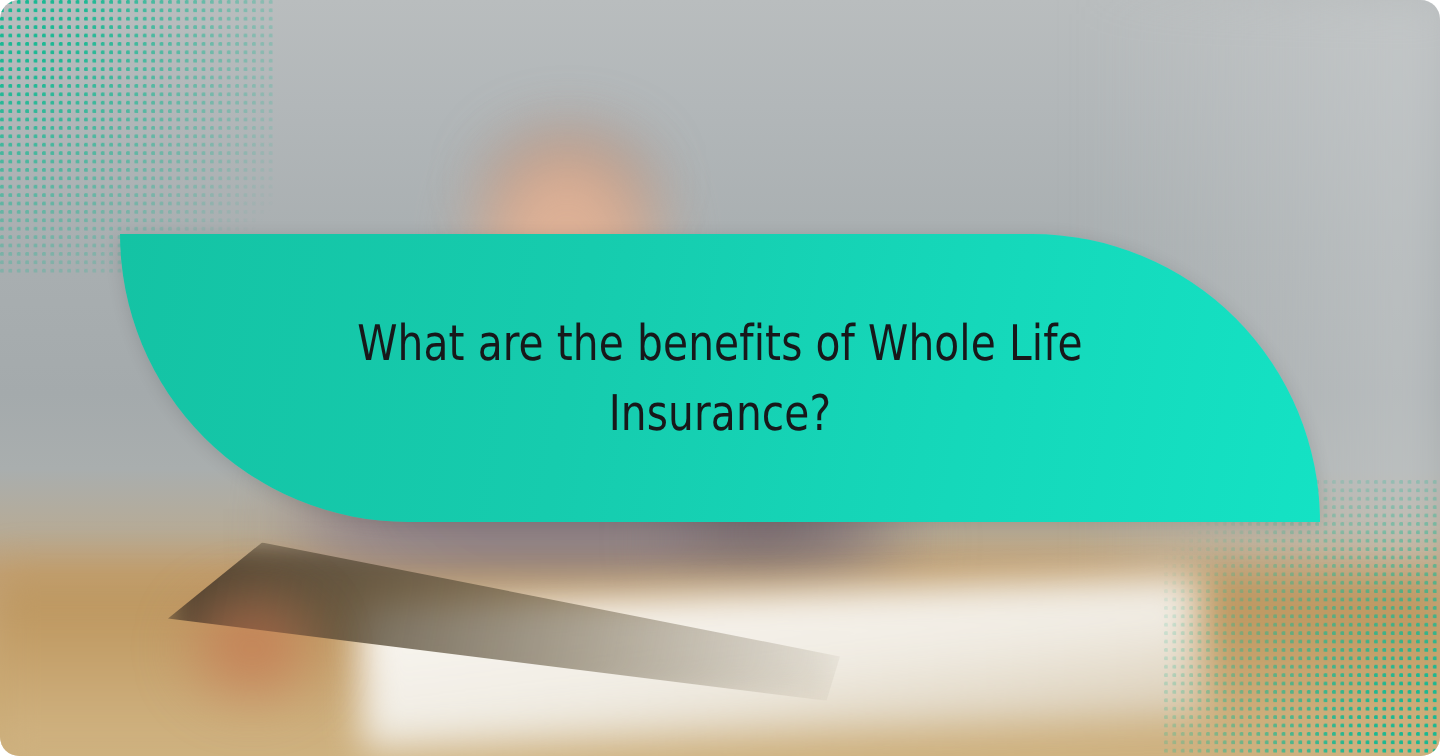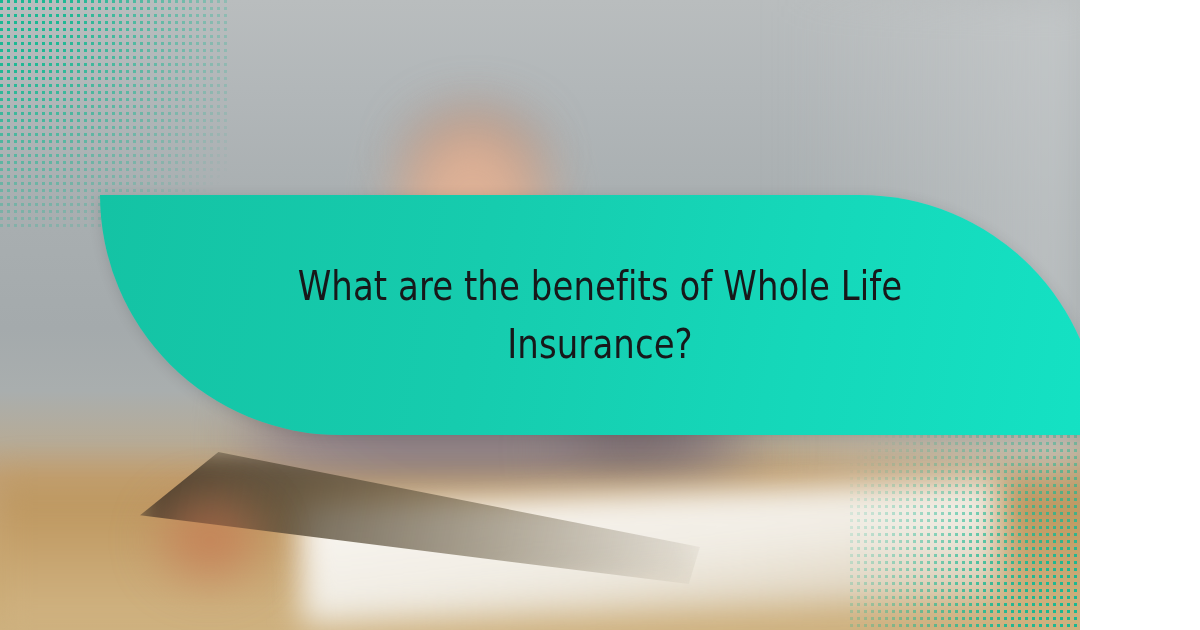--- a/index.html
+++ b/index.html
@@ -2,24 +2,25 @@
 <html><head>
 <meta charset="utf-8">
 <style>
   html, body {
     margin: 0;
     padding: 0;
     background: #ffffff;
   }
   #stage {
     position: relative;
-    width: 1080px;
+    width: 1200px;
     height: 630px;
     overflow: hidden;
     font-family: "DejaVu Sans", "Liberation Sans", sans-serif;
+    border-radius: 16px;
   }
 
   
   .bg-photo {
     position: absolute;
     inset: 0;
     
     background:
       linear-gradient(180deg,
         #b9bdbe 0%,

